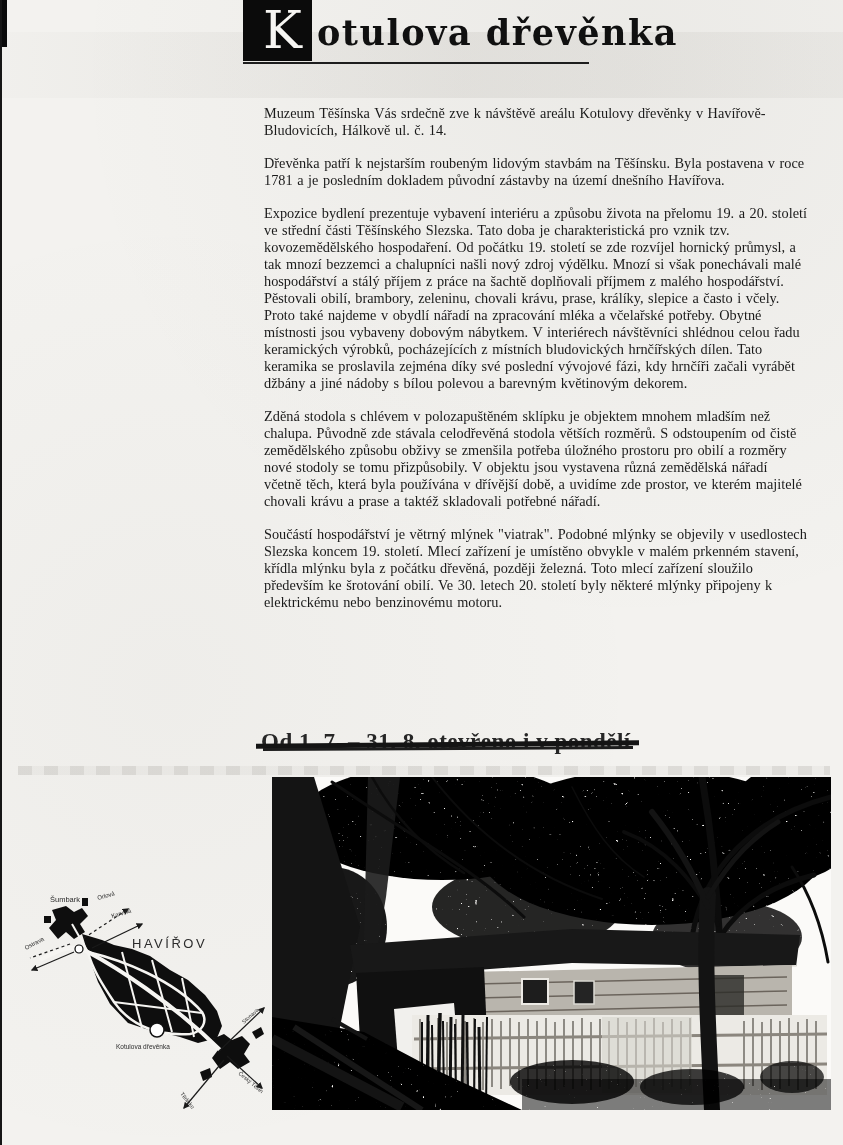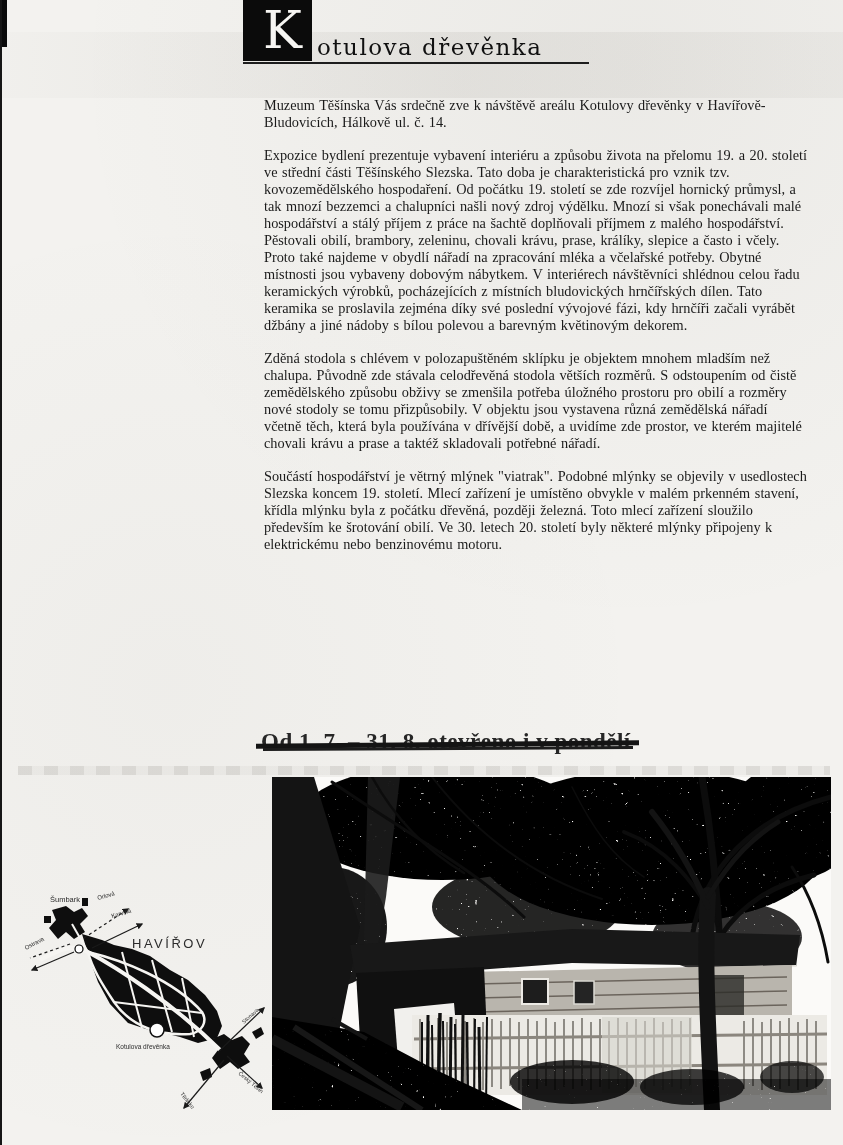--- a/index.html
+++ b/index.html
@@ -15,27 +15,27 @@
   .scan-band { position:absolute; left:0; top:32px; width:843px; height:66px;
     background:linear-gradient(90deg, rgba(125,120,110,0.02), rgba(125,120,110,0.11) 55%, rgba(125,120,110,0.06)); }
   .fold-stripe { position:absolute; left:18px; top:766px; width:812px; height:9px;
     background:repeating-linear-gradient(90deg, rgba(105,100,92,0.16) 0 14px, rgba(105,100,92,0.05) 14px 26px); }
   .edge-strip-wide { position:absolute; left:0; top:0; width:7px; height:47px; background:#0a0a0a; }
   .edge-strip-thin { position:absolute; left:0; top:0; width:2px; height:1145px; background:#161616; }
 
   .header-box { position:absolute; left:243px; top:0; width:69px; height:61px; background:#0b0b0b; }
   .drop-cap { position:absolute; left:263px; top:1px; font-family:"DejaVu Serif", serif;
     font-size:52px; line-height:58px; color:#f7f6f3; }
-  .page-title { position:absolute; left:317px; top:27px; font-family:"DejaVu Serif", serif;
-    font-size:23px; line-height:40px; letter-spacing:1.5px; color:#101010; white-space:nowrap; }
+  .page-title { position:absolute; left:317px; top:13px; font-family:"DejaVu Serif", serif;
+    font-size:35px; line-height:40px; letter-spacing:1.5px; color:#101010; white-space:nowrap;font-weight:bold; }
   .title-rule { position:absolute; left:243px; top:62px; width:346px; height:2px; background:#1d1d1d; }
 
   .text-col { position:absolute; left:264px; top:97px; width:545px;
     font-size:14.3px; line-height:17px; color:#1a1a1a; word-spacing:1px; }
-  .text-col p { margin:0 0 16px 0; }
+  .text-col p { margin:8px 0 16px 0; }
 
   .notice { position:absolute; left:261px; top:729px; font-weight:bold; font-size:23px;
     letter-spacing:0.5px; color:#262626; white-space:nowrap; }
   .notice .bar { position:absolute; left:-5px; right:-8px; top:13px; height:5px;
     background:#141414; transform:rotate(-0.5deg); }
   .notice .bar2 { position:absolute; left:2px; right:-2px; top:18px; height:2.5px;
     background:#1c1c1c; transform:rotate(-0.3deg); }
 
   .photo-frame { position:absolute; left:272px; top:777px; width:559px; height:333px; }
   .photo-frame svg { display:block; width:100%; height:100%; }
@@ -52,20 +52,21 @@
   <div class="edge-strip-wide"></div>
   <div class="edge-strip-thin"></div>
 
   <div class="header-box"></div>
   <div class="drop-cap">K</div>
   <div class="page-title">otulova dřevěnka</div>
   <div class="title-rule"></div>
 
   <div class="text-col">
     <p>Muzeum Těšínska Vás srdečně zve k návštěvě areálu Kotulovy dřevěnky v Havířově-Bludovicích, Hálkově ul. č. 14.</p>
+    <p>Dřevěnka patří k nejstarším roubeným lidovým stavbám na Těšínsku. Byla postavena v roce 1781 a je posledním dokladem původní zástavby na území dnešního Havířova.</p>
     <p>Expozice bydlení prezentuje vybavení interiéru a způsobu života na přelomu 19. a 20. století ve střední části Těšínského Slezska. Tato doba je charakteristická pro vznik tzv. kovozemědělského hospodaření. Od počátku 19. století se zde rozvíjel hornický průmysl, a tak mnozí bezzemci a chalupníci našli nový zdroj výdělku. Mnozí si však ponechávali malé hospodářství a stálý příjem z práce na šachtě doplňovali příjmem z malého hospodářství. Pěstovali obilí, brambory, zeleninu, chovali krávu, prase, králíky, slepice a často i včely. Proto také najdeme v obydlí nářadí na zpracování mléka a včelařské potřeby. Obytné místnosti jsou vybaveny dobovým nábytkem. V interiérech návštěvníci shlédnou celou řadu keramických výrobků, pocházejících z místních bludovických hrnčířských dílen. Tato keramika se proslavila zejména díky své poslední vývojové fázi, kdy hrnčíři začali vyrábět džbány a jiné nádoby s bílou polevou a barevným květinovým dekorem.</p>
     <p>Zděná stodola s chlévem v polozapuštěném sklípku je objektem mnohem mladším než chalupa. Původně zde stávala celodřevěná stodola větších rozměrů. S odstoupením od čistě zemědělského způsobu obživy se zmenšila potřeba úložného prostoru pro obilí a rozměry nové stodoly se tomu přizpůsobily. V objektu jsou vystavena různá zemědělská nářadí včetně těch, která byla používána v dřívější době, a uvidíme zde prostor, ve kterém majitelé chovali krávu a prase a taktéž skladovali potřebné nářadí.</p>
     <p>Součástí hospodářství je větrný mlýnek "viatrak". Podobné mlýnky se objevily v usedlostech Slezska koncem 19. století. Mlecí zařízení je umístěno obvykle v malém prkenném stavení, křídla mlýnku byla z počátku dřevěná, později železná. Toto mlecí zařízení sloužilo především ke šrotování obilí. Ve 30. letech 20. století byly některé mlýnky připojeny k elektrickému nebo benzinovému motoru.</p>
   </div>
 
   <div class="notice">
     <span>Od 1. 7. – 31. 8. otevřeno i v pondělí</span>
     <span class="bar"></span>
     <span class="bar2"></span>
   </div>

